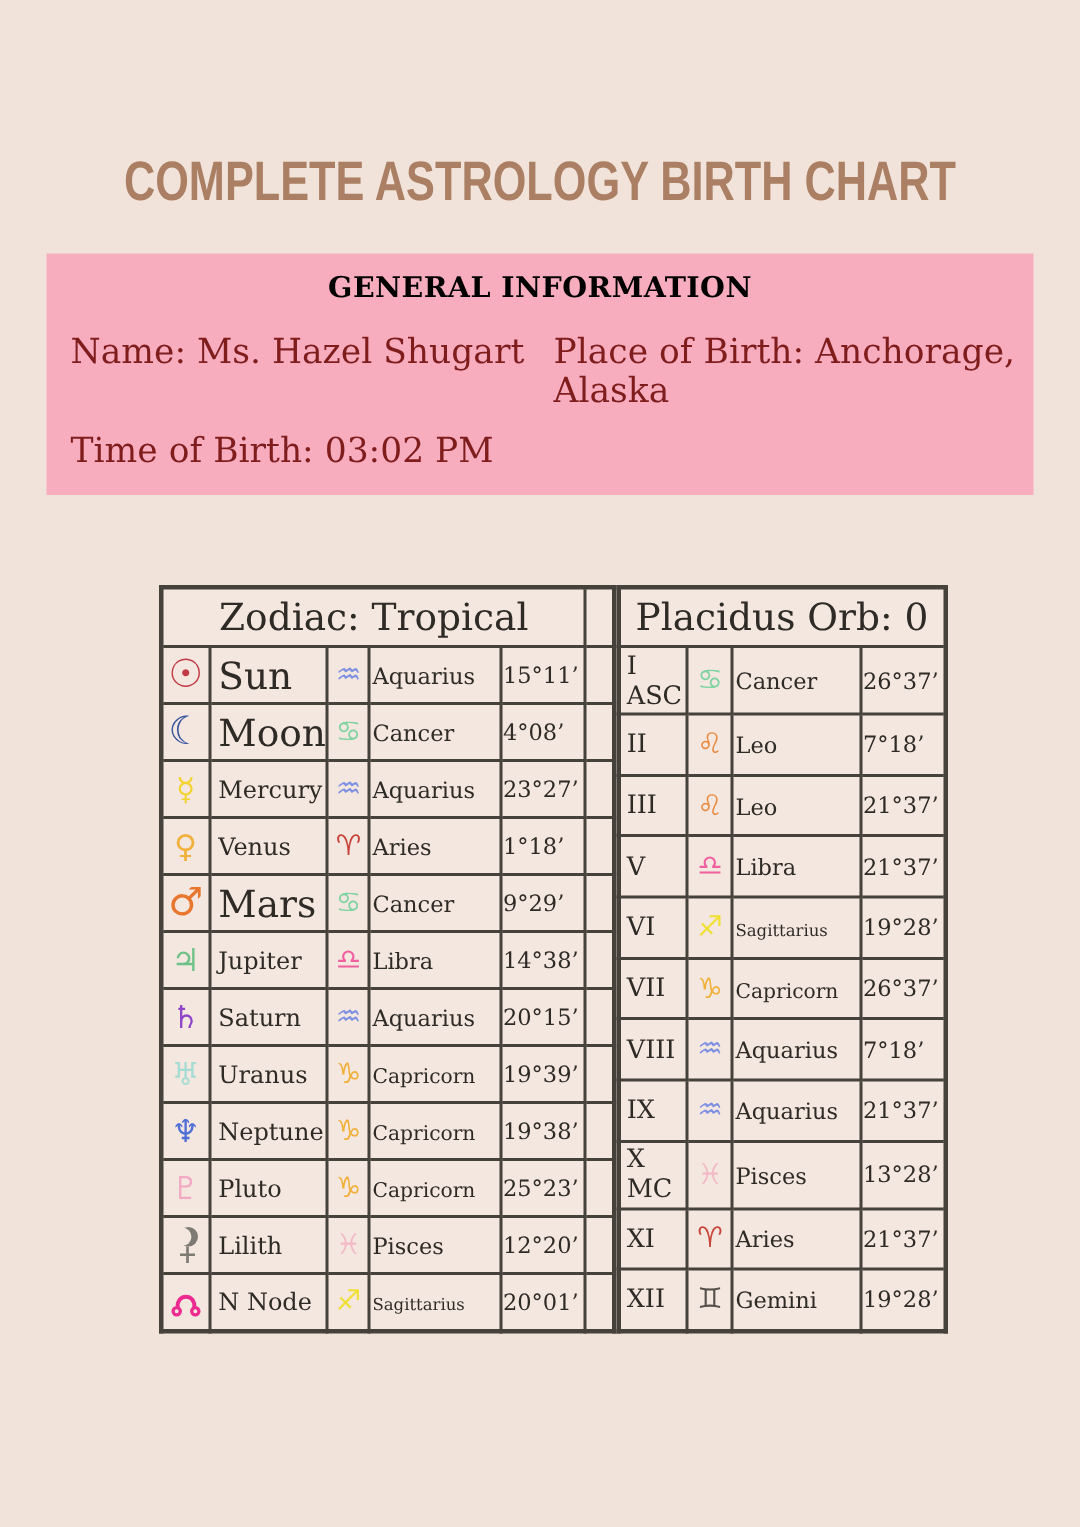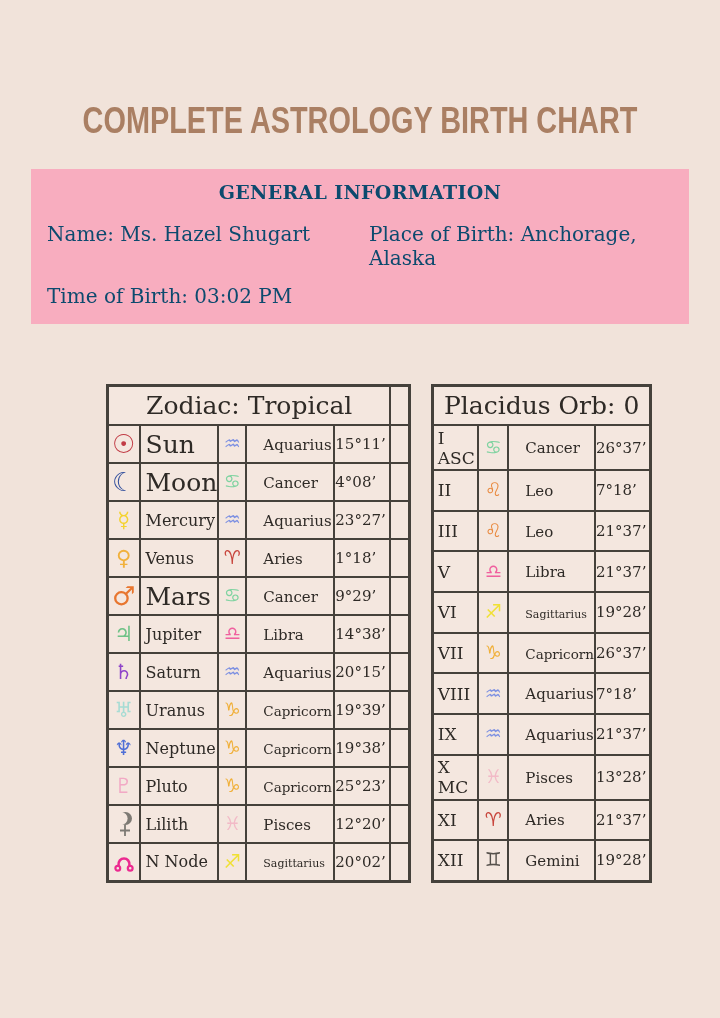--- a/index.html
+++ b/index.html
@@ -30,49 +30,49 @@
   }
   .general{
     width:658px;margin:26px auto 0;
     background:var(--panel-pink);
     padding:12px 0 16px;
   }
   .general h2{
     margin:0;text-align:center;
     font-family:"DejaVu Serif",serif;
     font-weight:700;font-size:19px;letter-spacing:.3px;
-    color:#0c4a6e;
+    color:#000000;
   }
   .info-grid{
     display:grid;grid-template-columns:322px auto;
     margin:19px 0 0 16px;row-gap:14px;
-    font-size:20px;color:#0c4a6e;
-  }
-  .tables{display:flex;gap:20px;margin:60px 0 0 106px;}
+    font-size:23px;color:#7f1d1d;
+  }
+  .tables{display:flex;gap:0;margin:60px 0 0 106px;}
   table{
     border-collapse:collapse;table-layout:fixed;
     background:var(--table-background);
     border:3px solid var(--table-border);
   }
   th,td{border:2px solid var(--table-border);padding:0;vertical-align:middle;}
   th.thead{
     height:40px;font-family:"DejaVu Serif",serif;
     font-weight:400;font-size:25px;color:var(--text-dark);
     text-align:center;
   }
   td{height:38px;}
   .icon-cell{text-align:center;}
   .icon-cell span{display:inline-block;line-height:1;font-family:"DejaVu Sans",sans-serif;}
   .planet-glyph{font-size:21px;}
   .planet-glyph.big{font-size:26px;}
   .sign-glyph{font-size:19px;}
   .name-cell{padding-left:5px;}
   .pname{font-size:16px;}
   .pname.big{font-size:25px;}
-  .sign-cell{padding-left:16px;}
+  .sign-cell{padding-left:1px;}
   .deg-cell{text-align:left;font-size:15px;}
   .house-cell{padding-left:4px;}
   .house{font-size:17px;}
   svg{vertical-align:middle;}
 </style>
 </head>
 <body>
 
 <div class="page">
 
@@ -199,21 +199,21 @@
           </tr>
           <tr>
             <td class="icon-cell"><span class="planet-glyph" style="color: rgb(236, 42, 144);"><svg width="22" height="24" viewBox="0 0 22 24">
                   <path d="M5.5 16 C4.2 6 17.8 6 16.5 16" fill="none" stroke="currentColor" stroke-width="2.6"></path>
                   <circle cx="4.8" cy="18.2" r="2.4" fill="none" stroke="currentColor" stroke-width="2.2"></circle>
                   <circle cx="17.2" cy="18.2" r="2.4" fill="none" stroke="currentColor" stroke-width="2.2"></circle>
                 </svg></span></td>
             <td class="name-cell"><span class="pname">N Node</span></td>
             <td class="icon-cell"><span class="sign-glyph" style="color: rgb(240, 224, 53);">♐</span></td>
             <td class="sign-cell"><span style="font-size: 11px;">Sagittarius</span></td>
-            <td class="deg-cell"><span>20°02’</span></td>
+            <td class="deg-cell"><span>20°01’</span></td>
             <td></td>
           </tr>
         </tbody>
     </table>
 
     <table class="ptable">
       <colgroup>
         <col style="width:46px">
           <col style="width:30px">
         <col style="width:86px">

